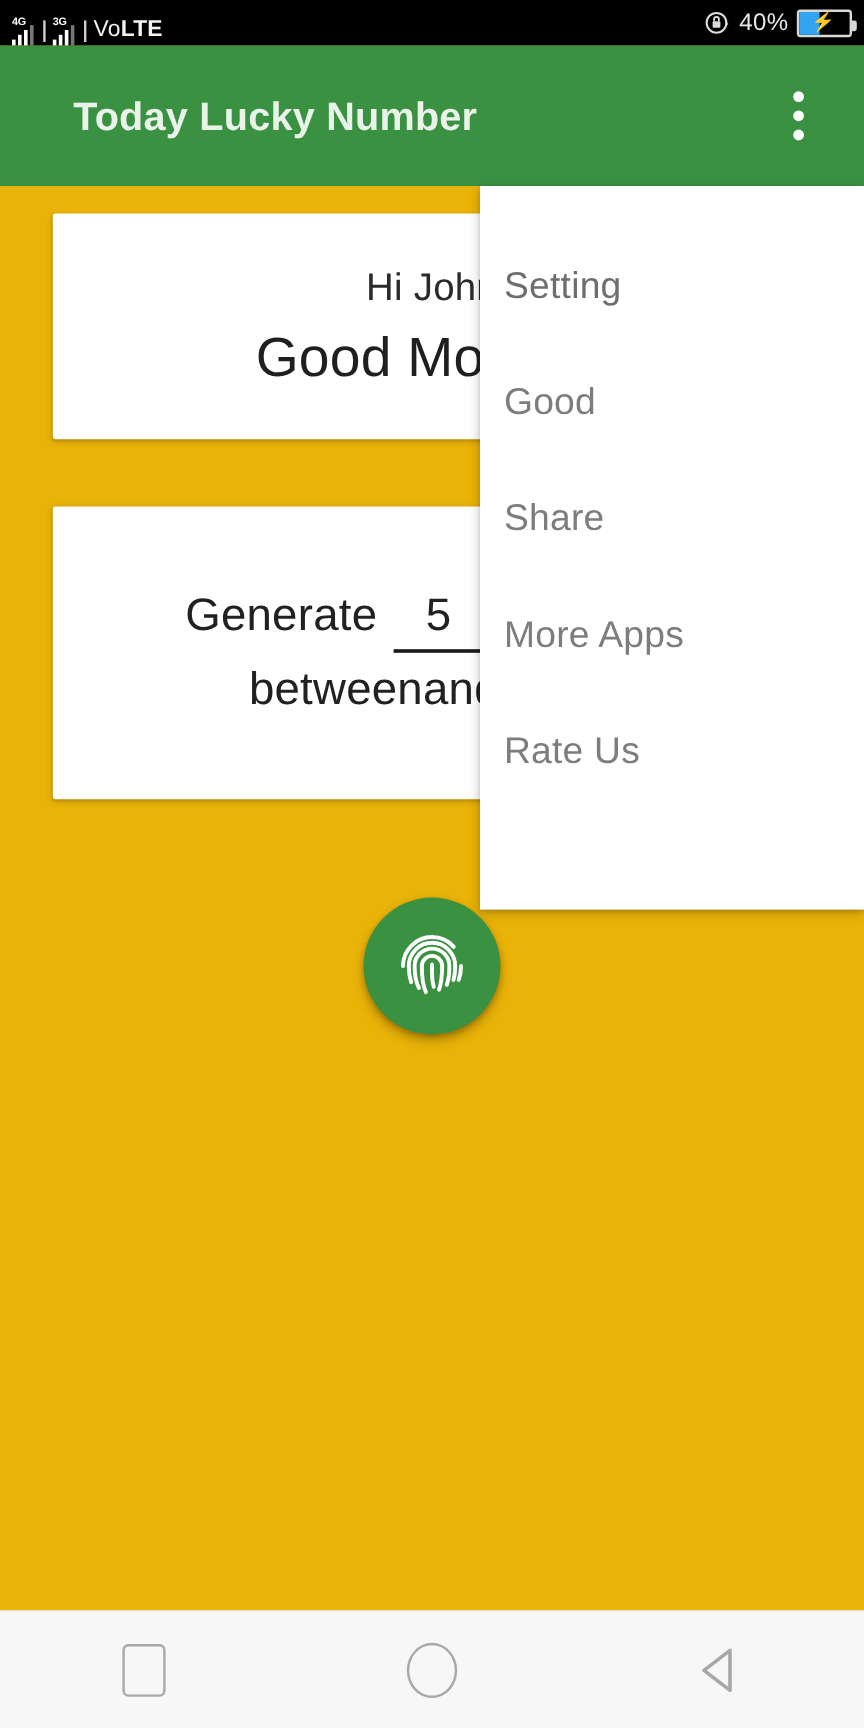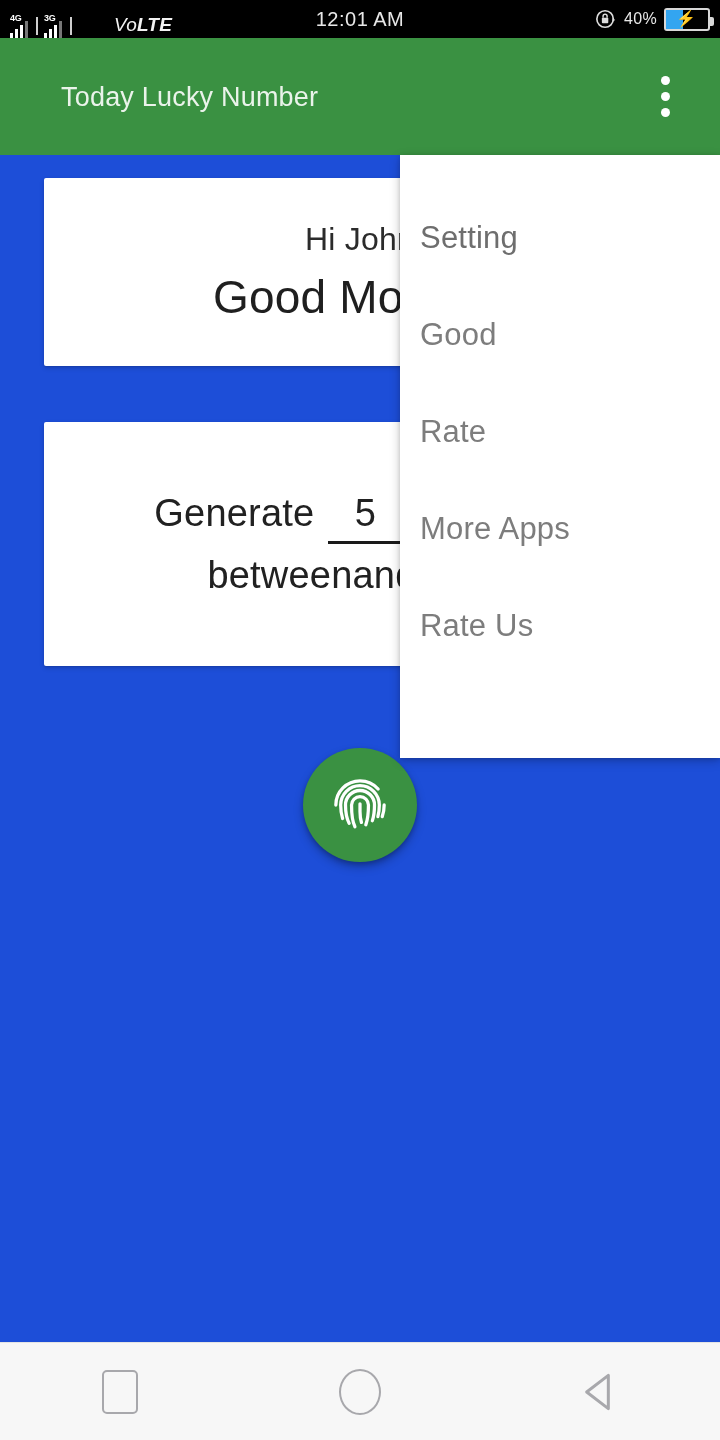--- a/index.html
+++ b/index.html
@@ -5,21 +5,21 @@
   * { margin:0; padding:0; box-sizing:border-box; }
   html, body {
     width:720px; height:1440px;
     font-family:"Liberation Sans", sans-serif;
     background:#ededed;
     overflow:hidden;
   }
   #screen {
     position:relative;
     width:720px; height:1440px;
-    background:#1d4ed8;
+    background:#eab308;
   }
 
   
   .statusbar {
     position:absolute; top:0; left:0;
     width:720px; height:38px;
     background:#000;
     display:flex; align-items:center;
     color:#fff;
   }
@@ -34,34 +34,34 @@
   .bars i { display:block; width:3px; background:#fff; }
   .bars i:nth-child(1){ height:5px; }
   .bars i:nth-child(2){ height:9px; }
   .bars i:nth-child(3){ height:13px; }
   .bars i:nth-child(4){ height:17px; background:#777; }
   .sep {
     width:2px; height:18px; background:#cfcfcf;
     margin:0 6px 3px 2px;
   }
   .volte {
-    font-size:19px; font-style:italic; font-weight:bold;
-    letter-spacing:0.2px; margin-bottom:2px; color:#f2f2f2;margin-left:36px;
+    font-size:19px; font-weight:bold;
+    letter-spacing:0.2px; margin-bottom:2px; color:#f2f2f2;
   }
   .volte .vo { font-weight:normal; }
   .sb-center {
     position:absolute; left:0; width:720px; text-align:center;
     font-size:20px; color:#e8e8e8; letter-spacing:0.5px;
   }
   .sb-right {
     position:absolute; right:10px; display:flex; align-items:center; gap:7px;
   }
   .rotlock { width:22px; height:22px; position:relative; }
   .rotlock svg { display:block; }
-  .batt-pct { font-size:16px; color:#e8e8e8; letter-spacing:0.3px; }
+  .batt-pct { font-size:20px; color:#e8e8e8; letter-spacing:0.3px; }
   .battery {
     position:relative; width:46px; height:23px;
     border:2px solid #d8d8d8; border-radius:3px;
     display:flex; align-items:center;
   }
   .battery::after {
     content:""; position:absolute; right:-6px; top:7px;
     width:4px; height:9px; background:#d8d8d8; border-radius:0 2px 2px 0;
   }
   .battery .fill {
@@ -75,21 +75,21 @@
 
   
   .appbar {
     position:absolute; top:38px; left:0;
     width:720px; height:117px;
     background:#3a9142;
   }
   .appbar-title {
     position:absolute; left:61px; top:50%;
     transform:translateY(-50%);
-    font-size:27px; font-weight:normal;
+    font-size:33px; font-weight:bold;
     color:#eaf3ea; letter-spacing:0.2px;
     white-space:nowrap;
   }
   .overflow-btn {
     position:absolute; right:40px; top:50%;
     transform:translateY(-50%);
     width:30px; height:48px;
     display:flex; flex-direction:column;
     align-items:center; justify-content:center; gap:7px;
     cursor:pointer;
@@ -230,21 +230,20 @@
           <i></i>
             <i></i>
             <i></i>
             <i></i>
         </span>
       </div>
       <div class="sep"></div>
       <div class="volte"><span class="vo">Vo</span><span>LTE</span></div>
     </div>
 
-    <div class="sb-center">12:01 AM</div>
 
     <div class="sb-right">
       <span class="rotlock">
         <svg width="22" height="22" viewBox="0 0 24 24">
           <circle cx="11" cy="12" r="9" fill="none" stroke="#dcdcdc" stroke-width="1.8"></circle>
           <rect x="7.5" y="10.5" width="7" height="6" rx="1" fill="#dcdcdc"></rect>
           <path d="M8.8 10.5 v-1.6 a2.2 2.2 0 0 1 4.4 0 v1.6" fill="none" stroke="#dcdcdc" stroke-width="1.6"></path>
           <path d="M19 11 l3 2 -3 2 z" fill="#dcdcdc"></path>
         </svg>
       </span>
@@ -296,21 +295,21 @@
   </button>
 
   <div id="overflow-menu">
     <div class="menu-item">
       <span>Setting</span>
     </div>
     <div class="menu-item">
       <span>Good</span>
     </div>
     <div class="menu-item">
-      <span>Rate</span>
+      <span>Share</span>
     </div>
     <div class="menu-item">
       <span>More Apps</span>
     </div>
     <div class="menu-item">
       <span>Rate Us</span>
     </div>
   </div>
 
   <div class="navbar">

